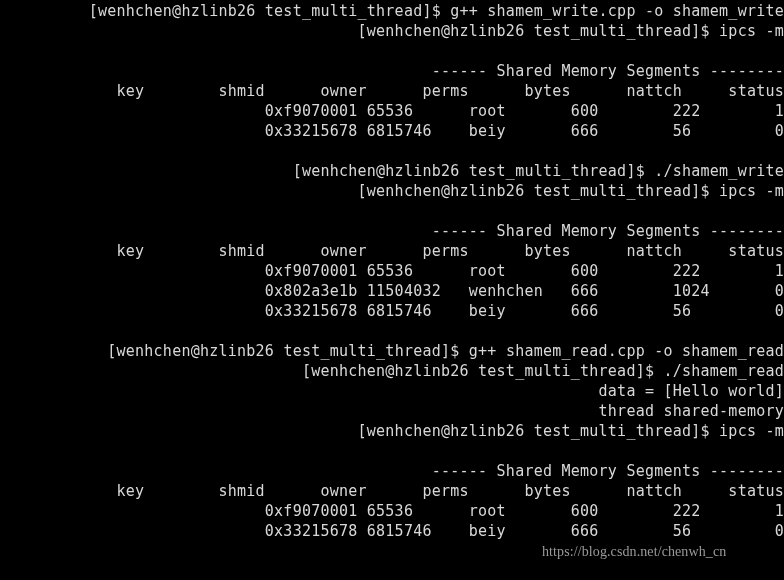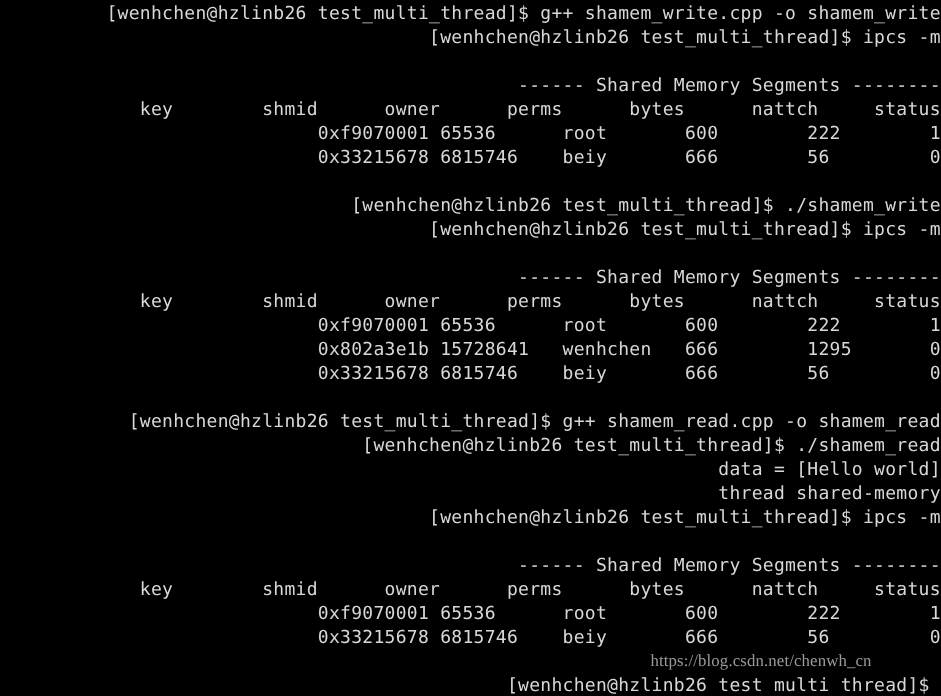--- a/index.html
+++ b/index.html
@@ -54,30 +54,29 @@
       <div class="line">key        shmid      owner      perms      bytes      nattch     status</div>
       <div class="line">0xf9070001 65536      root       600        222        1</div>
       <div class="line">0x33215678 6815746    beiy       666        56         0</div>
       <div class="line blank"></div>
       <div class="line">[wenhchen@hzlinb26 test_multi_thread]$ ./shamem_write</div>
       <div class="line">[wenhchen@hzlinb26 test_multi_thread]$ ipcs -m</div>
       <div class="line blank"></div>
       <div class="line">------ Shared Memory Segments --------</div>
       <div class="line">key        shmid      owner      perms      bytes      nattch     status</div>
       <div class="line">0xf9070001 65536      root       600        222        1</div>
-      <div class="line">0x802a3e1b 15728641   wenhchen   666        1295       0</div>
+      <div class="line">0x802a3e1b 11504032   wenhchen   666        1024       0</div>
       <div class="line">0x33215678 6815746    beiy       666        56         0</div>
       <div class="line blank"></div>
       <div class="line">[wenhchen@hzlinb26 test_multi_thread]$ g++ shamem_read.cpp -o shamem_read</div>
       <div class="line">[wenhchen@hzlinb26 test_multi_thread]$ ./shamem_read</div>
       <div class="line">data = [Hello world]</div>
       <div class="line">thread shared-memory</div>
       <div class="line">[wenhchen@hzlinb26 test_multi_thread]$ ipcs -m</div>
       <div class="line blank"></div>
       <div class="line">------ Shared Memory Segments --------</div>
       <div class="line">key        shmid      owner      perms      bytes      nattch     status</div>
       <div class="line">0xf9070001 65536      root       600        222        1</div>
       <div class="line">0x33215678 6815746    beiy       666        56         0</div>
       <div class="line blank"></div>
-      <div class="line">[wenhchen@hzlinb26 test multi thread]$ </div>
     </div>
   <div id="watermark">https://blog.csdn.net/chenwh_cn</div>
 </div>
 
 </body></html>

